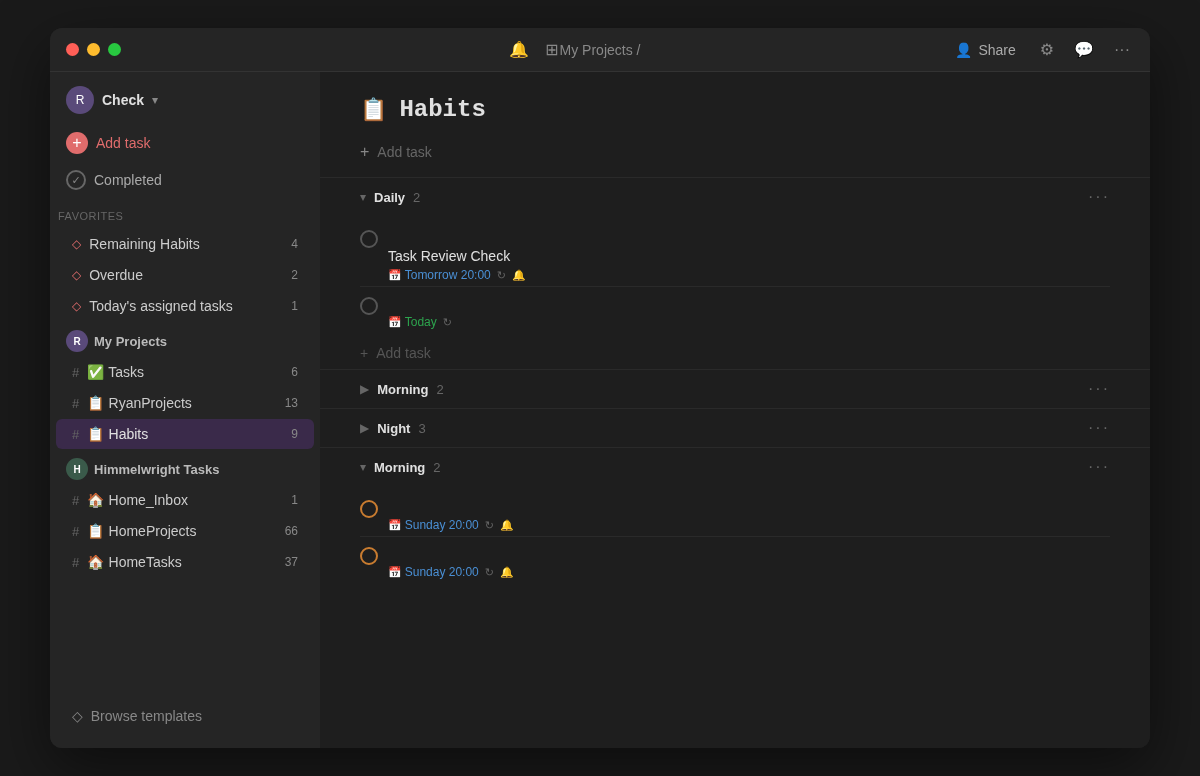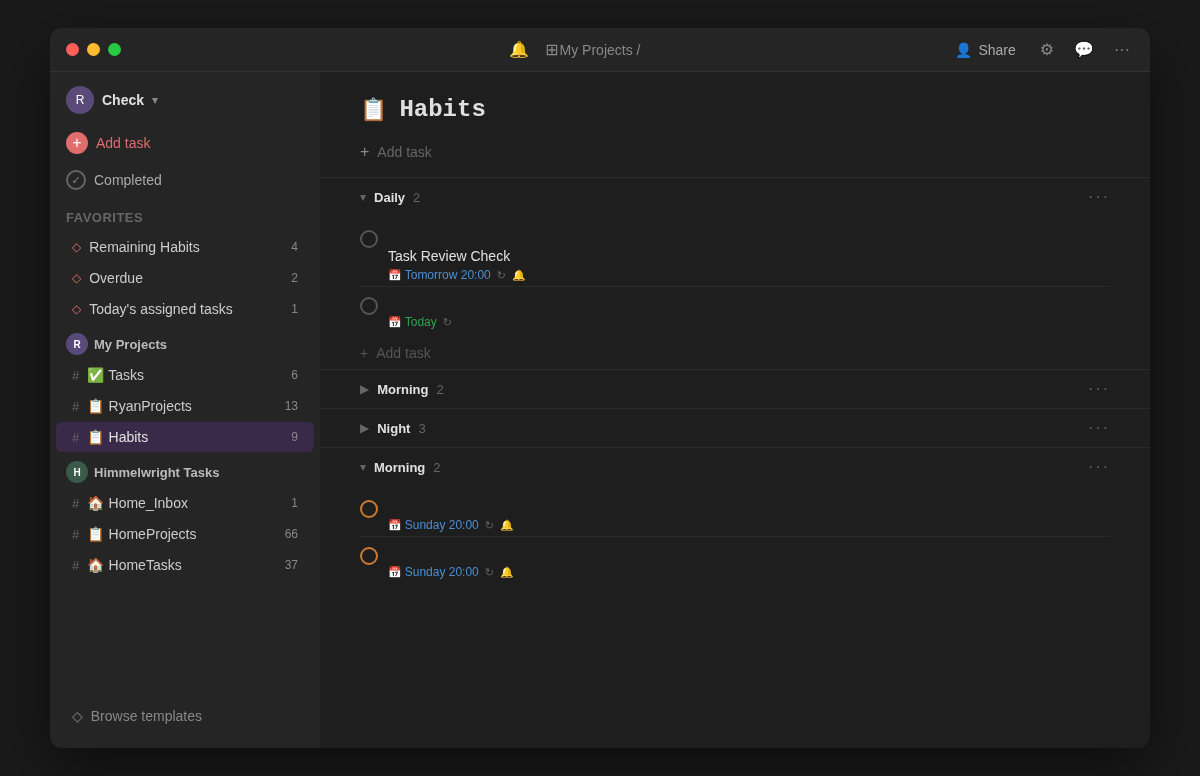--- a/index.html
+++ b/index.html
@@ -127,24 +127,24 @@
       height: 20px;
       border-radius: 50%;
       border: 2px solid #666;
       display: flex;
       align-items: center;
       justify-content: center;
       font-size: 11px;
       color: #888;
     }
     .section-header {
-      padding: 12px 16px 6px;
-      font-size: 13px;
+      padding: 12px 8px 6px;
+      font-size: 11px;
       color: #666;
-      font-weight: 700;
+      font-weight: 400;
       text-transform: uppercase;
       letter-spacing: 0.5px;
     }
     .sidebar-item {
       display: flex;
       align-items: center;
       gap: 8px;
       padding: 7px 16px;
       cursor: pointer;
       font-size: 14px;

